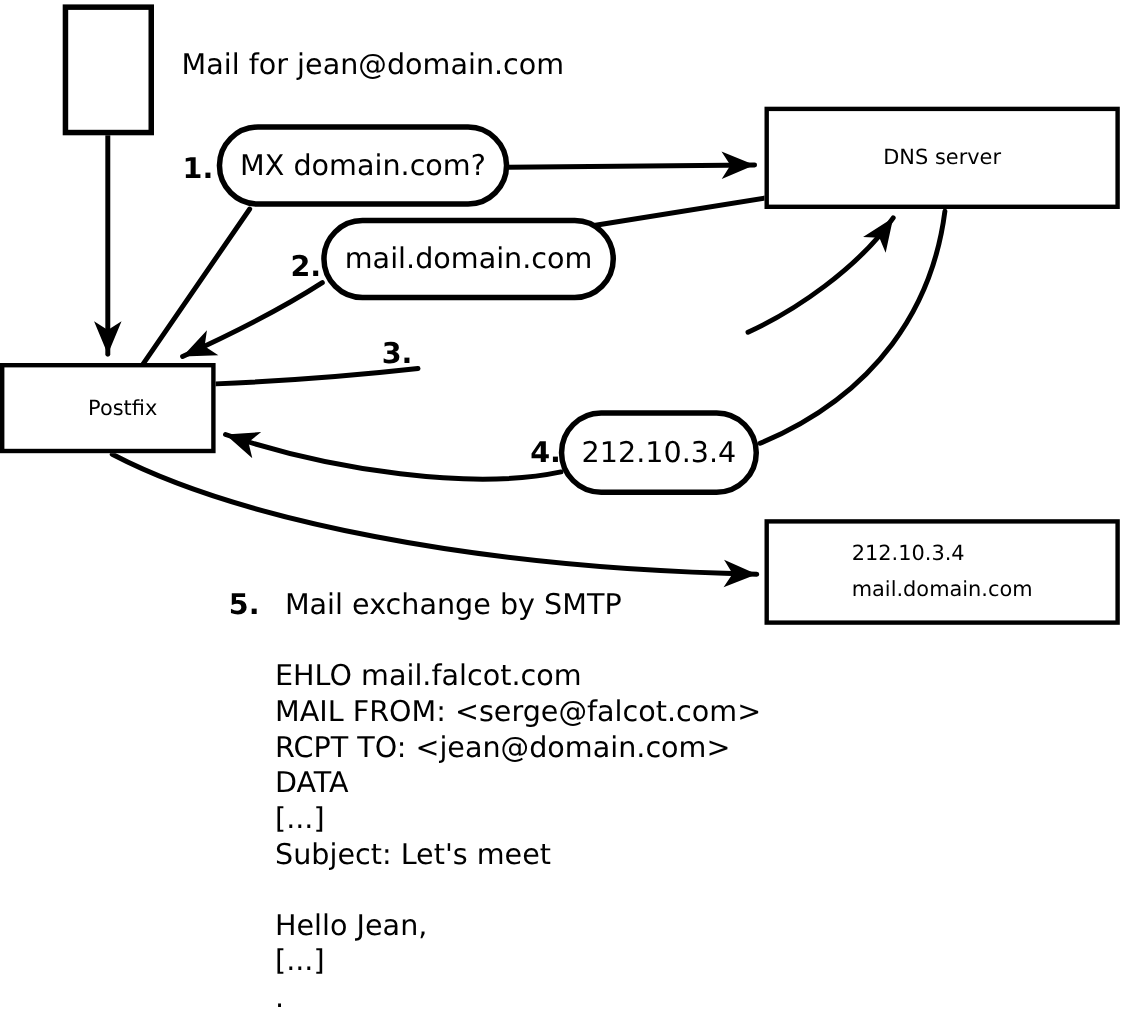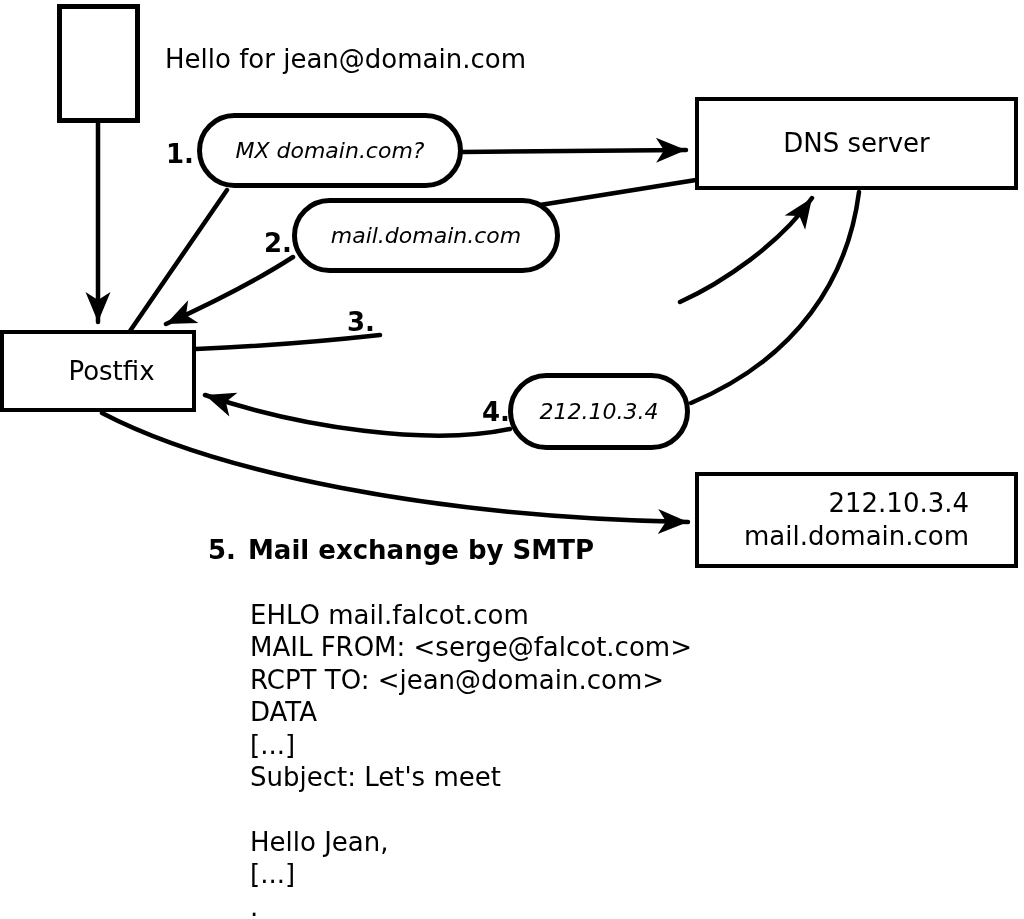--- a/index.html
+++ b/index.html
@@ -24,36 +24,35 @@
     height: 919px;
   }
   .node-box {
     position: absolute;
     box-sizing: border-box;
     background: #ffffff;
     border: 4px solid #000000;
     display: flex;
     align-items: center;
     justify-content: center;
-    text-align: right;
-    font-size: 26px;
+    text-align: left;
+    font-size: 19px;
     line-height: 33px;
   }
   .capsule {
     position: absolute;
     box-sizing: border-box;
     background: #ffffff;
     border: 5px solid #000000;
     border-radius: 40px;
     display: flex;
     align-items: center;
     justify-content: center;
     text-align: center;
-    font-size: 22px;
-    font-style: italic;
+    font-size: 26px;
   }
   .step-num {
     position: absolute;
     font-size: 26px;
     font-weight: bold;
     white-space: nowrap;
   }
   .free-text {
     position: absolute;
     font-size: 26px;
@@ -82,21 +81,21 @@
   #target-box   { left: 695px; top: 472px; width: 323px; height: 96px; }
   #capsule-1 { left: 197px; top: 113px; width: 266px; height: 75px; }
   #capsule-2 { left: 292px; top: 198px; width: 268px; height: 75px; }
   #capsule-3 { left: 378px; top: 286px; width: 304px; height: 76px; }
   #capsule-4 { left: 508px; top: 373px; width: 182px; height: 77px; }
   #step-num-1 { left: 166px; top: 139px; }
   #step-num-2 { left: 264px; top: 228px; }
   #step-num-3 { left: 347px; top: 307px; }
   #step-num-4 { left: 482px; top: 397px; }
   #step-num-5 { left: 208px; top: 535px; }
-  #step-label-5 { left: 248px; top: 535px; font-weight: bold; }
+  #step-label-5 { left: 259px; top: 535px; }
   #diagram-title { left: 165px; top: 44px; }
 </style>
 </head>
 <body>
 
 <div id="canvas">
 
   <svg id="connector-layer" viewBox="0 0 1024 919" xmlns="http://www.w3.org/2000/svg">
     <defs>
       <marker id="ah" orient="auto" markerUnits="userSpaceOnUse" markerWidth="34" markerHeight="27" refX="32" refY="13.5">
@@ -112,21 +111,21 @@
       <path d="M196,349 Q290,345 380,335"></path>
       <path d="M680,302 C722,283 780,244 812,198" marker-end="url(#ah)"></path>
       <path d="M859,192 C848,278 798,358 691,403"></path>
       <path d="M510,429 C430,446 302,428 205,395" marker-end="url(#ah)"></path>
       <path d="M102,413 C215,472 430,517 688,522" marker-end="url(#ah)"></path>
     </g>
   </svg>
 
   <div id="envelope-box"></div>
 
-  <div id="diagram-title" class="free-text">Hello for jean@domain.com</div>
+  <div id="diagram-title" class="free-text">Mail for jean@domain.com</div>
 
   <div id="dns-box" class="node-box">
     <span>DNS server</span>
   </div>
 
   <div id="postfix-box" class="node-box">
     <span>Postfix</span>
   </div>
 
   <div id="target-box" class="node-box">

